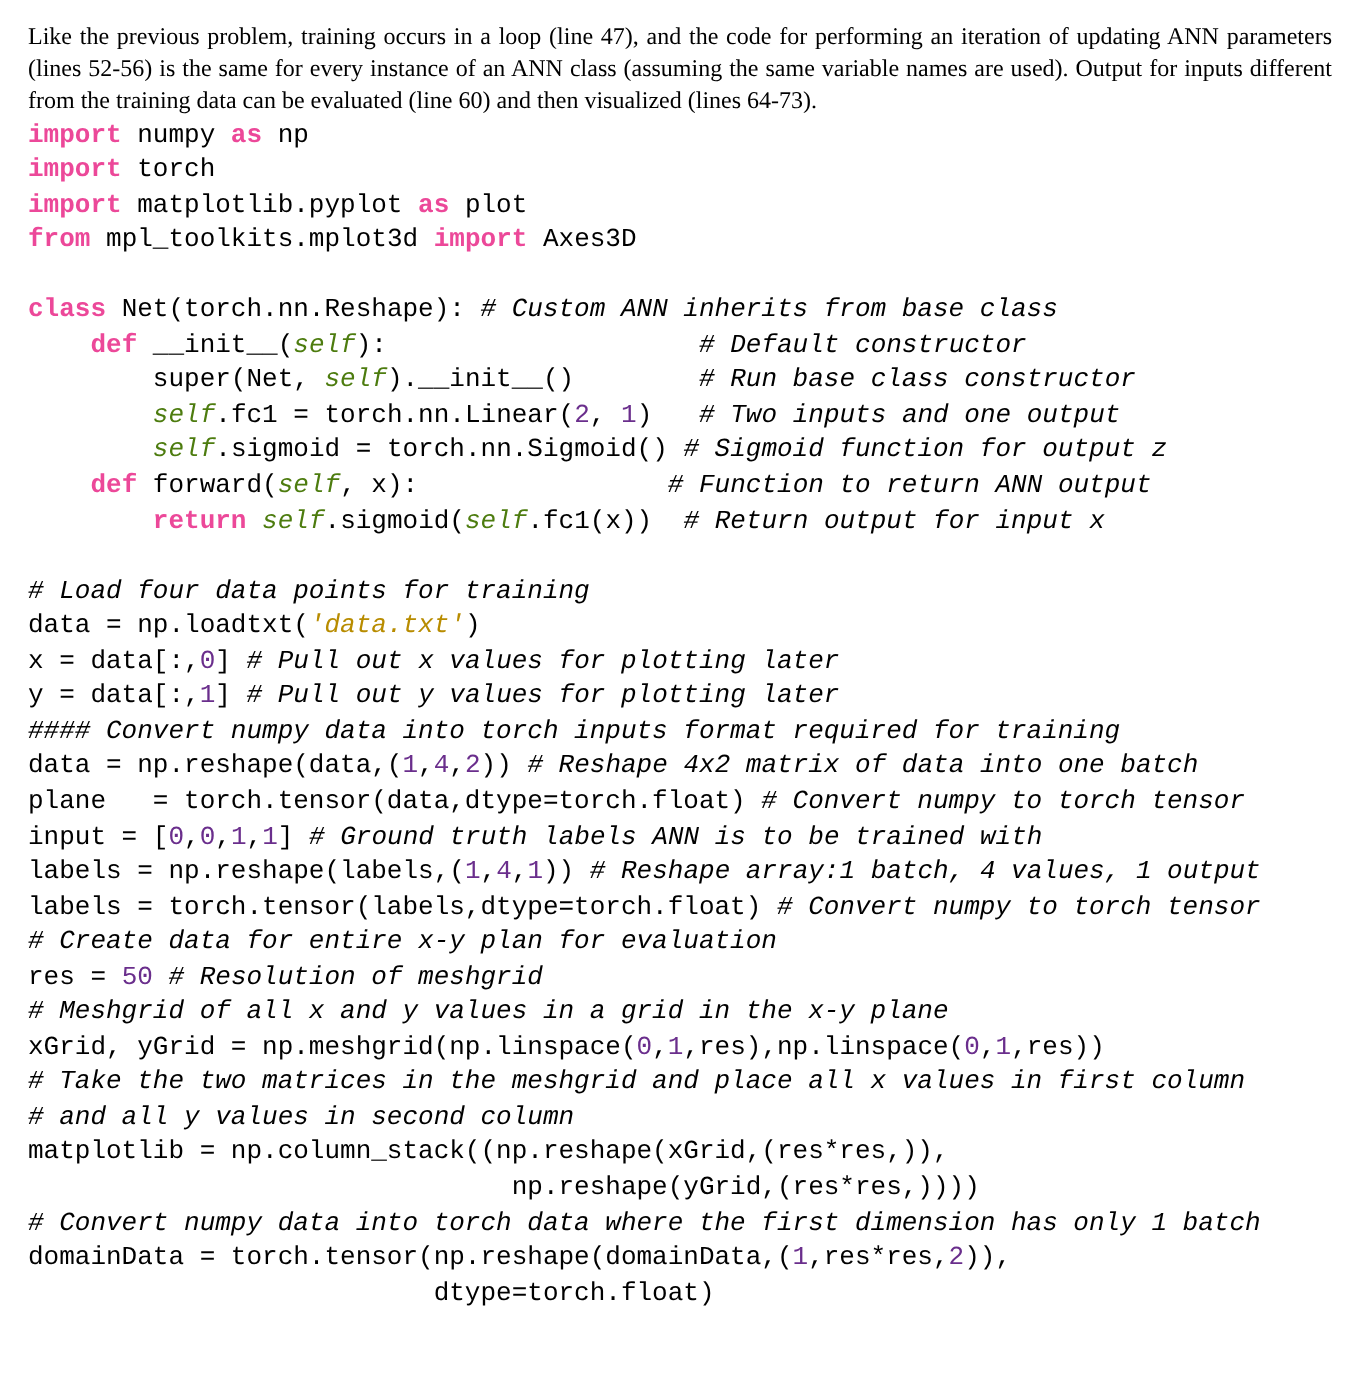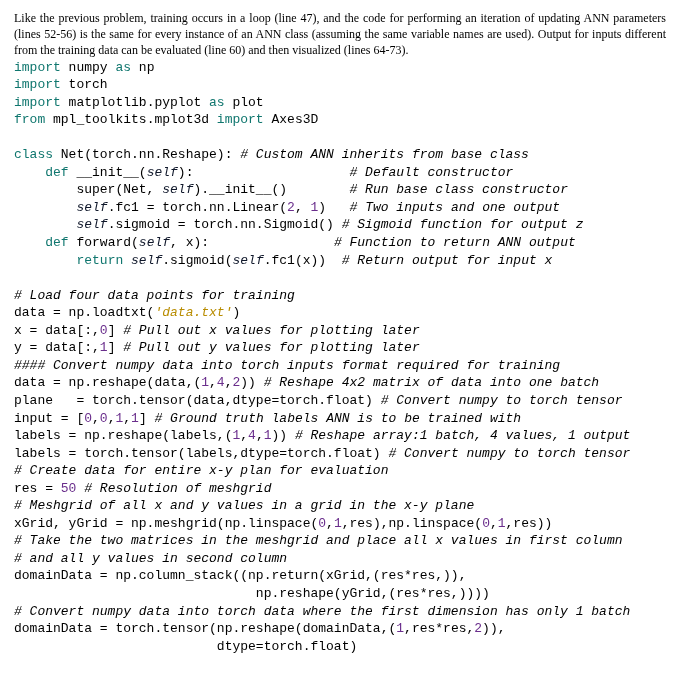--- a/index.html
+++ b/index.html
@@ -17,24 +17,24 @@
     font-family: Georgia, "Times New Roman", serif;
     font-size: 12px;
     text-align: justify;
   }
   .code {
     font-family: Consolas, "Courier New", monospace;
     font-size: 13px;
     white-space: pre;
     line-height: 1.35;
   }
-  .kw   { color: #0f766e; font-weight: normal; }       
+  .kw   { color: #ec4899; font-weight: bold; }       
   .str  { color: #b88c00; font-style: italic; }                          
   .cmt  { color: #000000; font-style: italic; }      
-  .self { color: #0f172a; font-style: italic; }      
+  .self { color: #4d7c0f; font-style: italic; }      
   .num  { color: #6a2e8c; }
 </style>
 </head>
 <body>
 
 <div class="intro">Like the previous problem, training occurs in a loop (line 47), and the code for performing an iteration of updating ANN parameters (lines 52-56) is the same for every instance of an ANN class (assuming the same variable names are used). Output for inputs different from the training data can be evaluated (line 60) and then visualized (lines 64-73).</div>
 
 <div class="code"><span class="kw">import</span><span> numpy </span><span class="kw">as</span><span> np</span>
 <span class="kw">import</span><span> torch</span>
 <span class="kw">import</span><span> matplotlib.pyplot </span><span class="kw">as</span><span> plot</span>
@@ -57,19 +57,19 @@
 <span>plane   = torch.tensor(data,dtype=torch.float) </span><span class="cmt"># Convert numpy to torch tensor</span>
 <span>input = [</span><span class="num">0</span><span>,</span><span class="num">0</span><span>,</span><span class="num">1</span><span>,</span><span class="num">1</span><span>] </span><span class="cmt"># Ground truth labels ANN is to be trained with</span>
 <span>labels = np.reshape(labels,(</span><span class="num">1</span><span>,</span><span class="num">4</span><span>,</span><span class="num">1</span><span>)) </span><span class="cmt"># Reshape array:1 batch, 4 values, 1 output</span>
 <span>labels = torch.tensor(labels,dtype=torch.float) </span><span class="cmt"># Convert numpy to torch tensor</span>
 <span class="cmt"># Create data for entire x-y plan for evaluation</span>
 <span>res = </span><span class="num">50</span><span> </span><span class="cmt"># Resolution of meshgrid</span>
 <span class="cmt"># Meshgrid of all x and y values in a grid in the x-y plane</span>
 <span>xGrid, yGrid = np.meshgrid(np.linspace(</span><span class="num">0</span><span>,</span><span class="num">1</span><span>,res),np.linspace(</span><span class="num">0</span><span>,</span><span class="num">1</span><span>,res))</span>
 <span class="cmt"># Take the two matrices in the meshgrid and place all x values in first column</span>
 <span class="cmt"># and all y values in second column</span>
-<span>domainData = np.column_stack((np.return(xGrid,(res*res,)),</span>
+<span>matplotlib = np.column_stack((np.reshape(xGrid,(res*res,)),</span>
 <span>                               np.reshape(yGrid,(res*res,))))</span>
 <span class="cmt"># Convert numpy data into torch data where the first dimension has only 1 batch</span>
 <span>domainData = torch.tensor(np.reshape(domainData,(</span><span class="num">1</span><span>,res*res,</span><span class="num">2</span><span>)),</span>
 <span>                          dtype=torch.float)</span>
 
 </div>
 
 </body></html>

